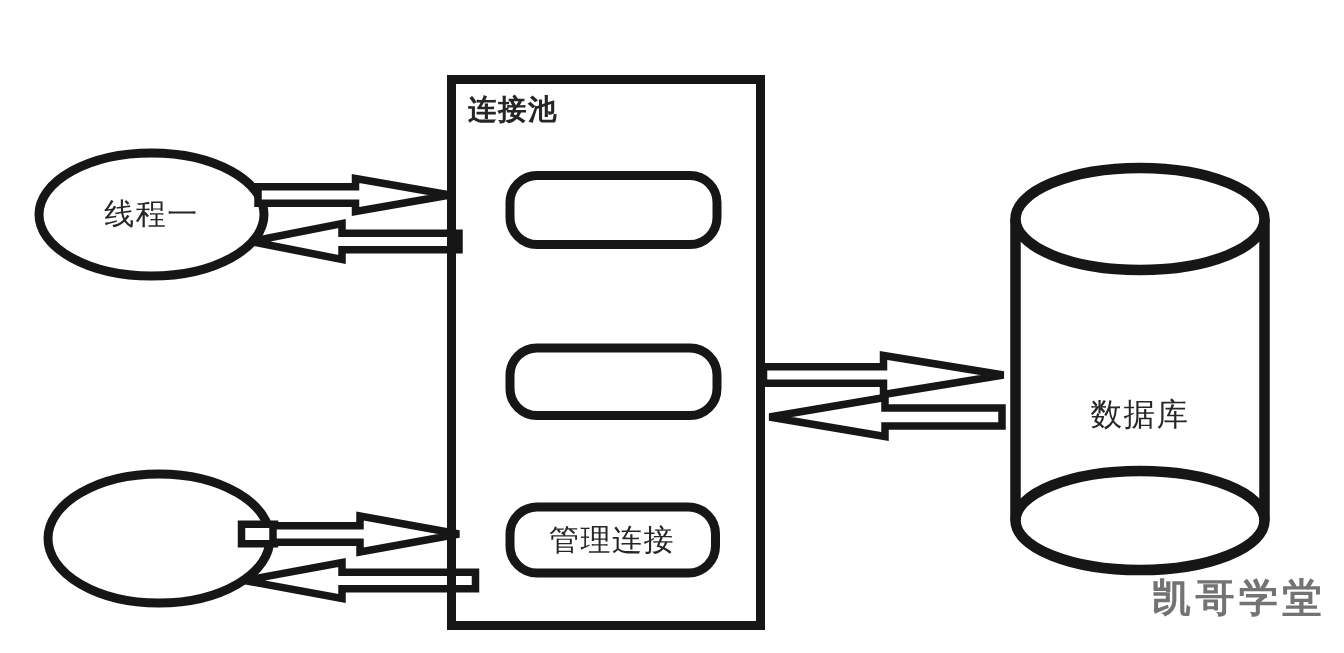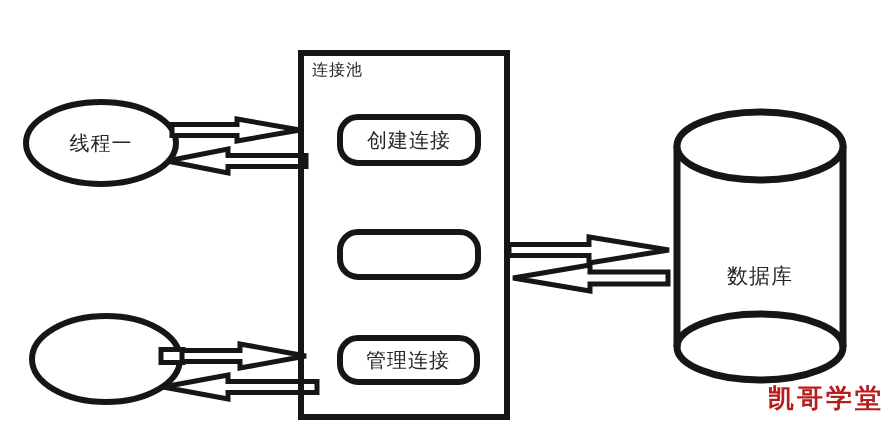--- a/index.html
+++ b/index.html
@@ -15,31 +15,32 @@
   .label {
     position: absolute;
     transform: translate(-50%, -50%);
     color: #262626;
     white-space: nowrap;
     font-size: 20px;
     letter-spacing: 1px;
   }
   .label--corner {
     transform: none;
-    font-size: 16px;
+    font-size: 19px;
+    font-weight: bold;
   }
   .label--db { font-size: 21px; }
   .watermark-brand {
     position: absolute;
     left: 768px;
     top: 381px;
     font-size: 26px;
     font-weight: bold;
     letter-spacing: 3px;
-    color: #b91c1c;
+    color: #737373;
     white-space: nowrap;
   }
   .watermark-url {
     position: absolute;
     left: 770px;
     top: 407px;
     font-size: 11.5px;
     letter-spacing: 0.5px;
     color: #d5d5d5;
     white-space: nowrap;
@@ -76,20 +77,19 @@
       <rect x="340" y="117" width="138" height="46" rx="18" stroke-width="6"></rect>
       <rect x="340" y="232" width="138" height="45" rx="18" stroke-width="6"></rect>
       <rect x="340" y="338" width="137" height="44" rx="18" stroke-width="6"></rect>
     </g>
   </svg>
 
   <div class="label" style="left:101px; top:143px;">线程一</div>
 
   <div class="label label--corner" style="left:312px; top:60px;">连接池</div>
 
-  <div class="label" style="left:409px; top:140px;">创建连接</div>
   <div class="label" style="left:408px; top:360px;">管理连接</div>
 
   <div class="label label--db" style="left:760px; top:252px;margin-top:24px;">数据库</div>
 
   <div class="watermark-brand">凯哥学堂</div>
 
 </div>
 
 </body></html>

